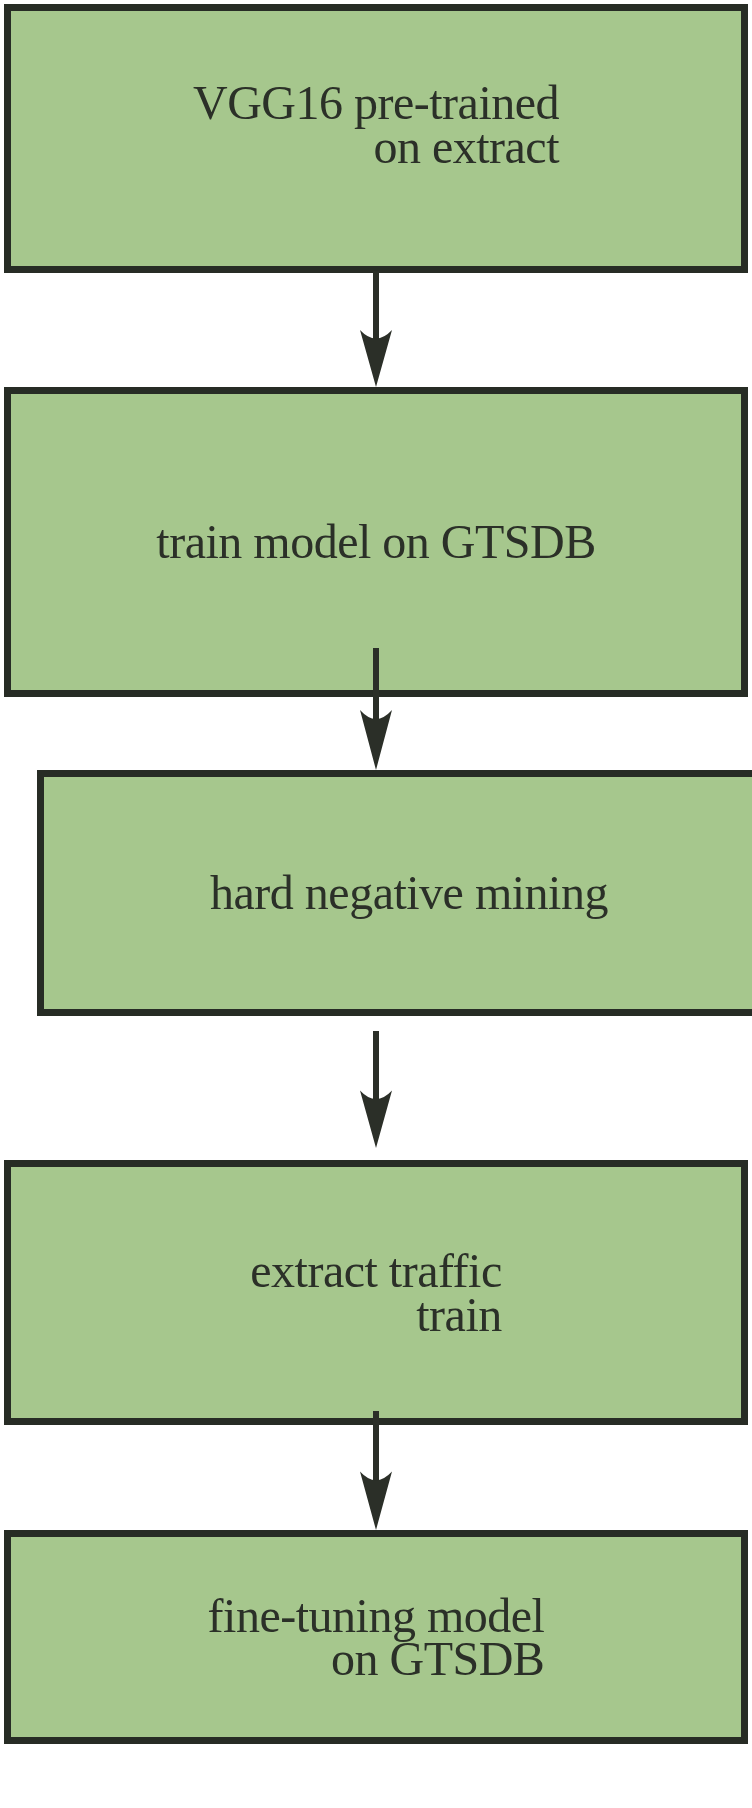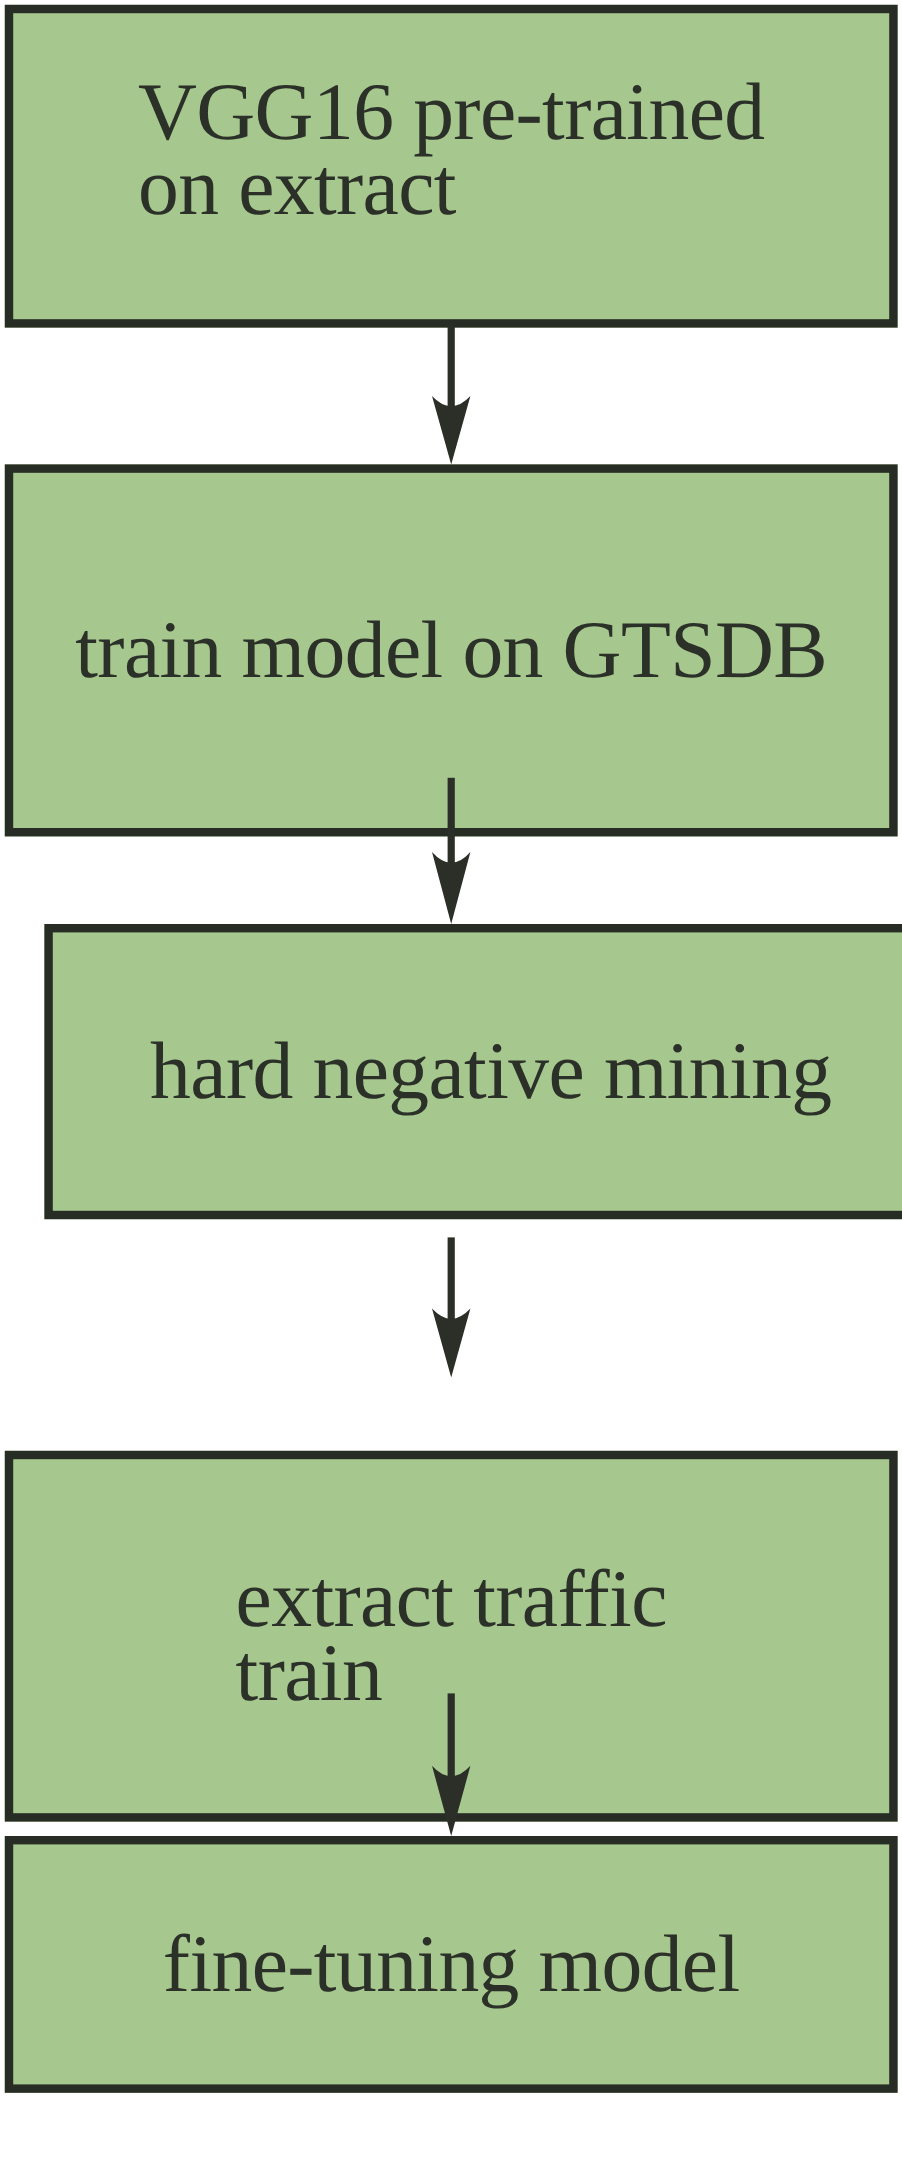--- a/index.html
+++ b/index.html
@@ -19,32 +19,32 @@
   }
   .flow-box{
     position:absolute;
     left:4px;width:744px;
     box-sizing:border-box;
     background:var(--node-fill);
     border:7px solid var(--node-border);
     display:flex;align-items:center;justify-content:center;
   }
   .flow-label{
-    text-align:left;
-    font-size:68px;
+    text-align:right;
+    font-size:48px;
     line-height:0.9;
     color:var(--text);
     letter-spacing:-0.5px;
     white-space:nowrap;
   }
   #box1{top:4px;height:269px;}
   #box1 .flow-label{transform:translateY(-14px);}
   #box2{top:387px;height:310px;}
   #box3{top:770px;height:246px;margin-left:33px;}
-  #box4{top:1209px;height:309px;}
+  #box4{top:1160px;height:265px;}
   #box5{top:1530px;height:214px;}
   .flow-arrow{
     position:absolute;
     left:358px;width:36px;
     display:block;
   }
   #arrow1{top:271px;height:116px;}
   #arrow2{top:648px;height:122px;}
   #arrow3{top:1031px;height:117px;}
   #arrow4{top:1411px;height:119px;}
@@ -98,16 +98,17 @@
   </div>
 
   <svg class="flow-arrow" id="arrow4" viewBox="0 0 36 116" preserveAspectRatio="none" xmlns="http://www.w3.org/2000/svg">
     <rect class="shaft" x="15" y="0" width="6" height="76"></rect>
     <path class="head" d="M18 116 L2 59 Q18 76 34 59 Z"></path>
   </svg>
 
   <div class="flow-box" id="box5">
     <div class="flow-label">
       <span>fine-tuning model</span><br>
+      <span>on GTSDB</span>
     </div>
   </div>
 
 </div>
 
 </body></html>

